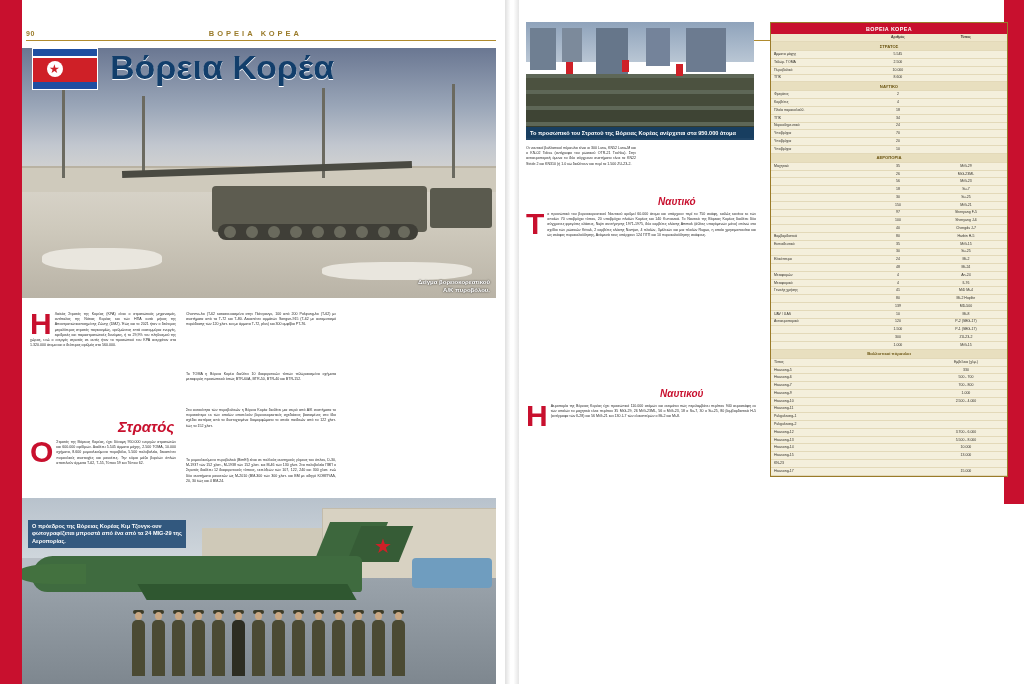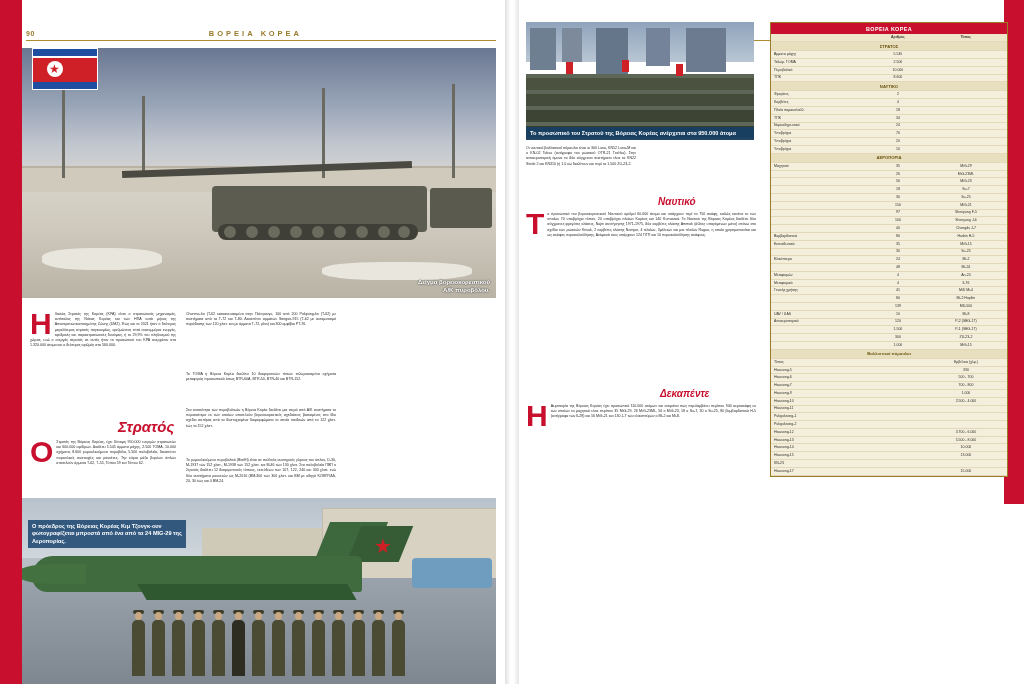--- a/index.html
+++ b/index.html
@@ -133,20 +133,21 @@
 Α/Κ πυροβόλου.</div>
     </div>
 
     <div class="flagbox">
       <div class="flag-top"></div>
         <div class="flag-mid"></div>
         <div class="flag-bot"></div>
       <div class="flag-disc"></div>
         <div class="flag-star">★</div>
     </div>
+    <div class="main-title">Βόρεια Κορέα</div>
 
     <div class="col" style="left:30px;top:312px;width:146px;">
       <span class="dropcap">Η</span>
       <span>Λαϊκός Στρατός της Κορέας (KPA) είναι ο στρατιωτικός μηχανισμός, αντίπαλος της Νότιας Κορέας και των ΗΠΑ κατά μήκος της Αποστρατιωτικοποιημένης Ζώνης (DMZ). Έως και το 2021 ήταν ο δεύτερος μεγαλύτερος στρατός παγκοσμίως, αριθμώντας επτά εκατομμύρια ενεργές, εφεδρικές και παραστρατιωτικές δυνάμεις, ή το 29,9% του πληθυσμού της χώρας, ενώ ο ενεργός στρατός σε αυτές ήταν το προσωπικό του KPA ανερχόταν στα 1.320.000 άτομα και ο δεύτερος αριθμός στα 560.000.</span>
     </div>
     <div class="sec-title" style="position:absolute;left:118px;top:418px;">Στρατός</div>
     <div class="col" style="left:30px;top:440px;width:146px;">
       <span class="dropcap">Ο</span>
       <span>Στρατός της Βόρειας Κορέας, έχει δύναμη 950.000 ενεργών στρατιωτών και 600.000 εφέδρων. Διαθέτει 5.545 άρματα μάχης, 2.500 ΤΟΜΑ, 10.000 οχήματα, 8.600 ρυμουλκούμενα πυροβόλα, 5.500 πολυβολεία, δεκαπέντε πυραυλικές συστοιχίες και ρουκέτες. Την κύρια μάζα βαρέων όπλων αποτελούν άρματα Τ-62, Τ-55, Τύπου 59 και Τύπου 62.</span>
     </div>
@@ -256,21 +257,21 @@
       <div class="par-flag" style="left:150px;top:42px;"></div>
       <div class="caption-box" style="left:0px;bottom:0px;width:220px;">Το προσωπικό του Στρατού της Βόρειας Κορέας ανέρχεται στα 950.000 άτομα</div>
     </div>
 
     <div class="col" style="left:14px;top:146px;width:110px;">Οι ναυτικοί βαλλιστικοί πύραυλοι είναι οι 300 Luna, KN52 Luna-M και ο KN-02 Toksa (αντίγραφο του ρωσικού OTR-21 Tochka). Στην αντιαεροπορική άμυνα τα δύο σύγχρονα συστήματα είναι τα KN22 Stride 2 και KN310 (ή 1.0 κω διαθέτουν και περί τα 1.500 ZU-23-2.</div>
     <div class="sec-title" style="position:absolute;left:146px;top:196px;font-size:10px;">Ναυτικό</div>
     <div class="col" style="left:14px;top:212px;width:230px;">
       <span class="dropcap">Τ</span>
       <span>ο προσωπικό του βορειοκορεατικού Ναυτικού αριθμεί 60.000 άτομα και υπάρχουν περί τα 750 σκάφη, καθώς κανένα εκ των οποίων 70 υποβρύχια τύπου, 20 υποβρύχια πλοίων Κορέας και 140 Κυπιανικά. Το Ναυτικό της Βόρειας Κορέας διαθέτει δύο σύγχρονες φρεγάτες κλάσεις, Najin συντήρησης 1971-1975, δύο κορβέτες κλάσης Ammok (άθλιες υπαγόμενων μόνο) επάνω στο σχέδιο των ρωσικών Krivak, 2 κορβέτες κλάσης Namjan, 4 πλοίων, 3μέλειων και μια πλοίων Rugao, η οποία χρησιμοποιείται και ως σκάφος παρακολούθησης, Ανάμεσά τους υπάρχουν 124 ΠΤΠ και 10 παρακολούθησης σκάφους.</span>
     </div>
-    <div class="sec-title" style="position:absolute;left:148px;top:388px;font-size:10px;">Δεκαπέντε</div>
+    <div class="sec-title" style="position:absolute;left:148px;top:388px;font-size:10px;">Ναυτικού</div>
     <div class="col" style="left:14px;top:404px;width:230px;">
       <span class="dropcap">Η</span>
       <span>Αεροπορία της Βόρειας Κορέας έχει προσωπικό 110.000 ατόμων και εκτιμάται πως περιλαμβάνει περίπου 940 αεροσκάφη εκ των οποίων τα μαχητικά είναι περίπου 35 MiG-29, 26 MiG-23ML, 56 ο MiG-23, 18 ο Su-7, 30 ο Su-25, 80 βομβαρδιστικά Η-5 (αντίγραφα των Il-28) και 56 MiG-21 και 130 J-7 των ελικοπτέρων ο Mi-2 και Mi-8.</span>
     </div>
 
     <div class="photo-missile">
       <div class="ms-sky"></div>
       <div class="ms-bld" style="left:0;width:70px;height:120px;"></div>
       <div class="ms-bld" style="left:72px;width:54px;height:110px;background:#c2bcb0;"></div>
       <div class="ms-bld" style="left:128px;width:48px;height:118px;background:#b2aca0;"></div>

